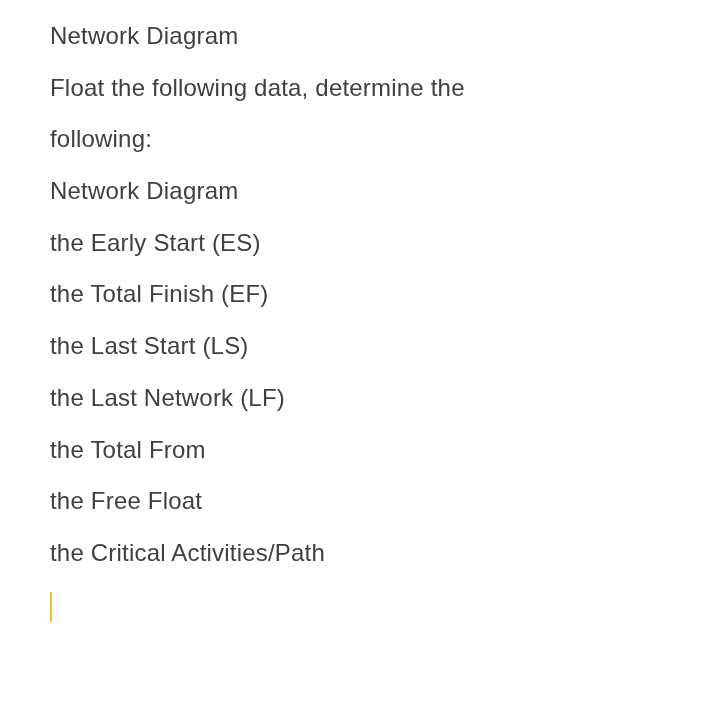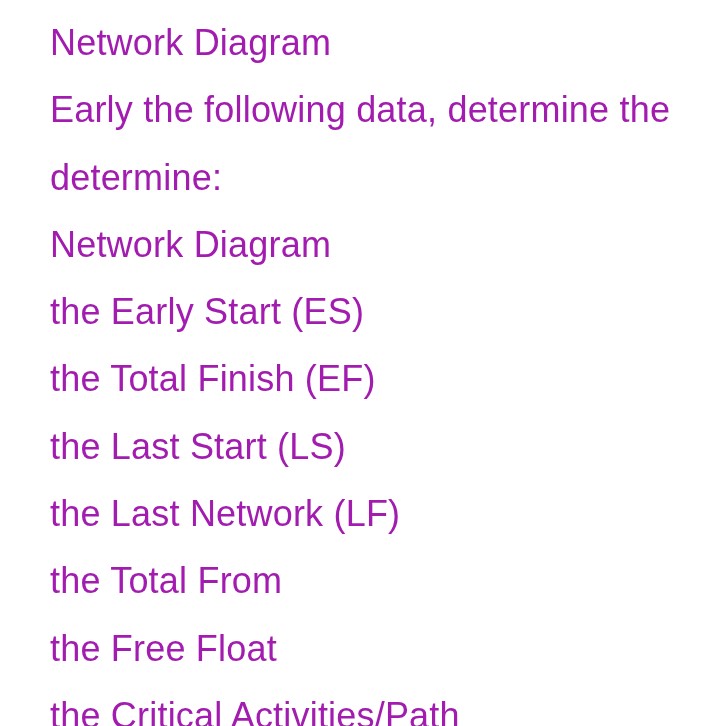--- a/index.html
+++ b/index.html
@@ -9,22 +9,22 @@
     }
     body {
       width: 720px;
       height: 726px;
       background: #ffffff;
       font-family: Arial, Helvetica, sans-serif;
       padding: 20px 0 0 50px;
       position: relative;
     }
     .line {
-      font-size: 36px;
-      color: #a21caf;
+      font-size: 24px;
+      color: #404040;
       line-height: 1.3;
       margin-bottom: 20.5px;
       letter-spacing: 0.2px;
     }
     .cursor-line {
       position: relative;
       display: inline-block;
     }
     .cursor {
       display: inline-block;
@@ -36,22 +36,22 @@
       position: relative;
       top: 3px;
     }
   </style>
 </head>
 <body>
 
 
 
 <div class="line">Network Diagram</div>
-<div class="line">Early the following data, determine the</div>
-<div class="line">determine:</div>
+<div class="line">Float the following data, determine the</div>
+<div class="line">following:</div>
 <div class="line">Network Diagram</div>
 <div class="line">the Early Start (ES)</div>
 <div class="line">the Total Finish (EF)</div>
 <div class="line">the Last Start (LS)</div>
 <div class="line">the Last Network (LF)</div>
 <div class="line">the Total From</div>
 <div class="line">the Free Float</div>
 <div class="line">the Critical Activities/Path</div>
 <div class="line cursor-line">
   <span class="cursor"></span>

